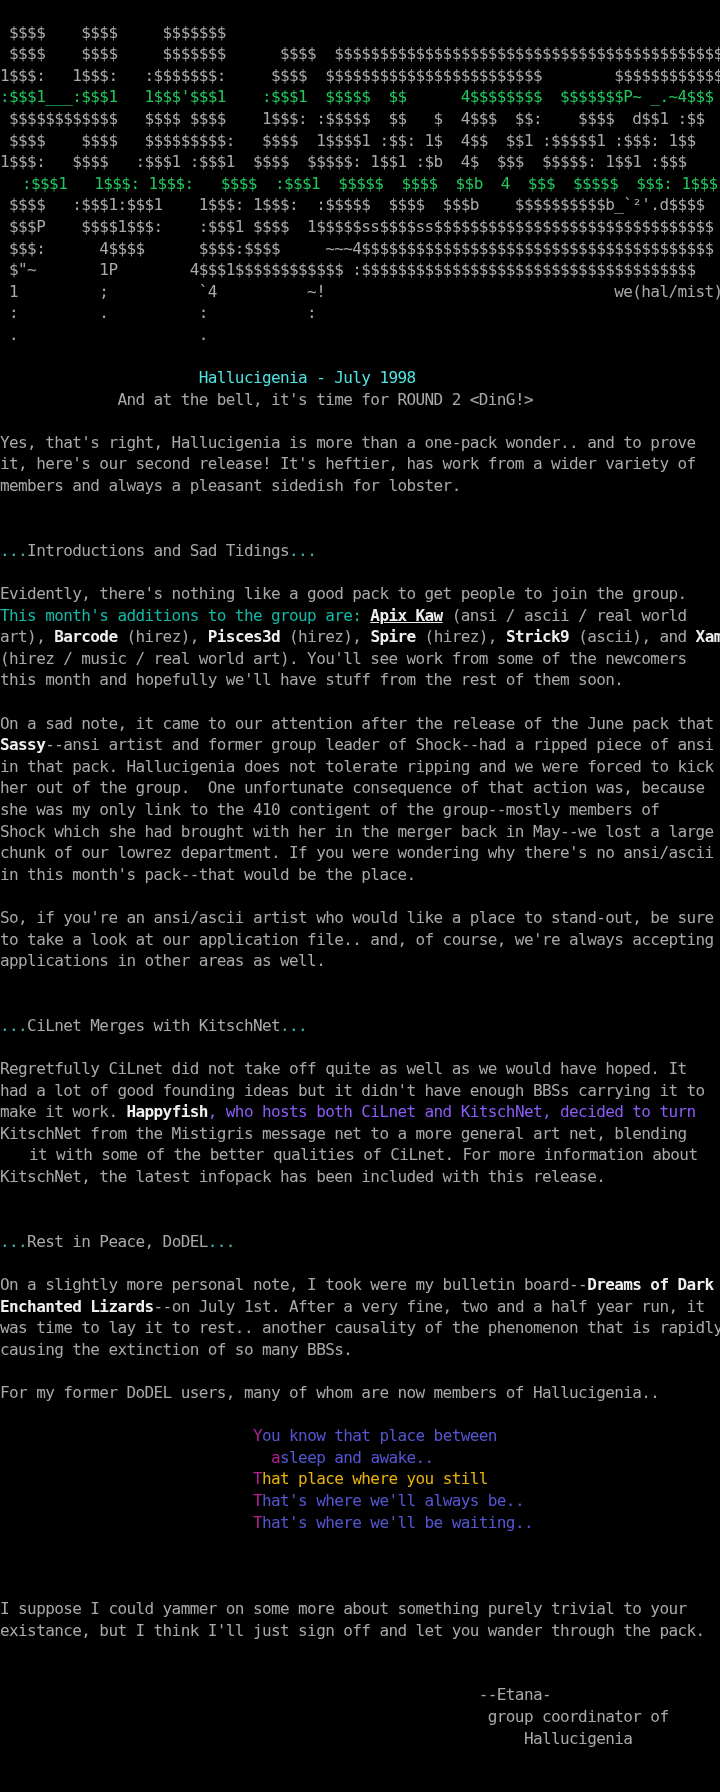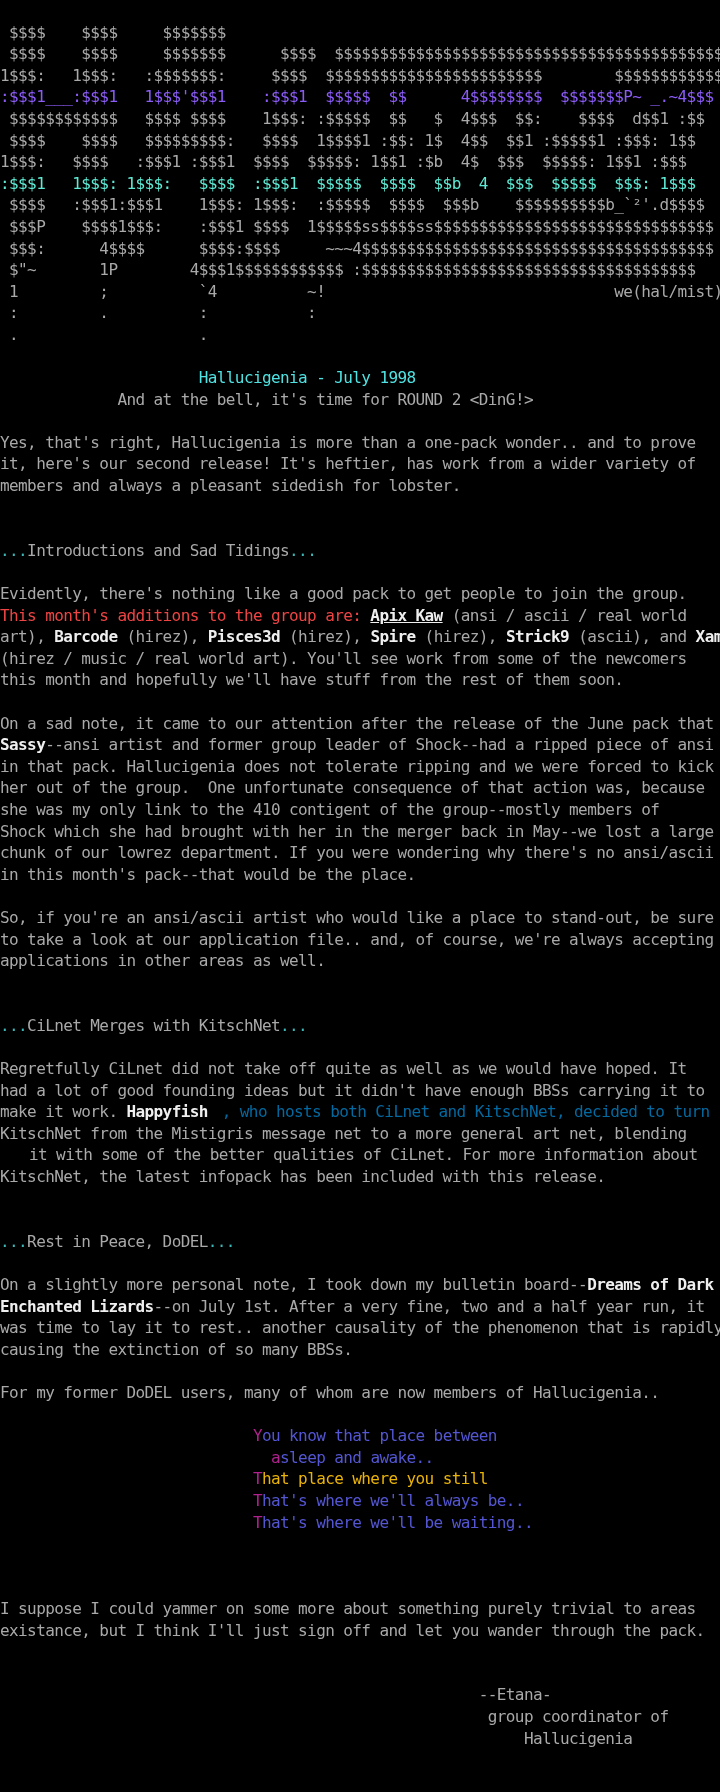--- a/index.html
+++ b/index.html
@@ -23,45 +23,45 @@
   .seg.bold{font-weight:bold;}
 </style>
 </head>
 <body>
 
 <div id="screen" style="background: rgb(0, 0, 0);">
     <div class="line"></div>
     <div class="line"><span class="seg" style="color: rgb(169, 169, 169);"> $$$$    $$$$     $$$$$$$</span></div>
     <div class="line"><span class="seg" style="color: rgb(169, 169, 169);"> $$$$    $$$$     $$$$$$$      $$$$  $$$$$$$$$$$$$$$$$$$$$$$$$$$$$$$$$$$$$$$$$$$</span></div>
     <div class="line"><span class="seg" style="color: rgb(169, 169, 169);">1$$$:   1$$$:   :$$$$$$$:     $$$$  $$$$$$$$$$$$$$$$$$$$$$$$        $$$$$$$$$$$$</span></div>
-    <div class="line"><span class="seg" style="color: #8b5cf6;">:$$$1___:$$$1   1$$$'$$$1    :$$$1  $$$$$  $$      4$$$$$$$$  $$$$$$$P~ _.~4$$$</span></div>
+    <div class="line"><span class="seg" style="color: #22c55e;">:$$$1___:$$$1   1$$$'$$$1    :$$$1  $$$$$  $$      4$$$$$$$$  $$$$$$$P~ _.~4$$$</span></div>
     <div class="line"><span class="seg" style="color: rgb(169, 169, 169);"> $$$$$$$$$$$$   $$$$ $$$$    1$$$: :$$$$$  $$   $  4$$$  $$:    $$$$  d$$1 :$$</span></div>
     <div class="line"><span class="seg" style="color: rgb(169, 169, 169);"> $$$$    $$$$   $$$$$$$$$:   $$$$  1$$$$1 :$$: 1$  4$$  $$1 :$$$$$1 :$$$: 1$$</span></div>
     <div class="line"><span class="seg" style="color: rgb(169, 169, 169);">1$$$:   $$$$   :$$$1 :$$$1  $$$$  $$$$$: 1$$1 :$b  4$  $$$  $$$$$: 1$$1 :$$$</span></div>
-    <div class="line"><span class="seg" style="color: #5eead4;">:$$$1   1$$$: 1$$$:   $$$$  :$$$1  $$$$$  $$$$  $$b  4  $$$  $$$$$  $$$: 1$$$</span></div>
+    <div class="line"><span class="seg" style="color: #22c55e; margin-left: 22px;">:$$$1   1$$$: 1$$$:   $$$$  :$$$1  $$$$$  $$$$  $$b  4  $$$  $$$$$  $$$: 1$$$</span></div>
     <div class="line"><span class="seg" style="color: rgb(169, 169, 169);"> $$$$   :$$$1:$$$1    1$$$: 1$$$:  :$$$$$  $$$$  $$$b    $$$$$$$$$$b_`²'.d$$$$</span></div>
     <div class="line"><span class="seg" style="color: rgb(169, 169, 169);"> $$$P    $$$$1$$$:    :$$$1 $$$$  1$$$$$ss$$$$ss$$$$$$$$$$$$$$$$$$$$$$$$$$$$$$$</span></div>
     <div class="line"><span class="seg" style="color: rgb(169, 169, 169);"> $$$:      4$$$$      $$$$:$$$$     ~~~4$$$$$$$$$$$$$$$$$$$$$$$$$$$$$$$$$$$$$$$</span></div>
     <div class="line"><span class="seg" style="color: rgb(169, 169, 169);"> $"~       1P        4$$$1$$$$$$$$$$$$ :$$$$$$$$$$$$$$$$$$$$$$$$$$$$$$$$$$$$$</span></div>
     <div class="line"><span class="seg" style="color: rgb(169, 169, 169);"> 1         ;          `4          ~!                                we(hal/mist)</span></div>
     <div class="line"><span class="seg" style="color: rgb(169, 169, 169);"> :         .          :           :</span></div>
     <div class="line"><span class="seg" style="color: rgb(169, 169, 169);"> .                    .</span></div>
     <div class="line"></div>
     <div class="line"><span class="seg" style="color: rgb(169, 169, 169);">                      </span><span class="seg" style="color: rgb(80, 226, 226);">Hallucigenia - July 1998</span></div>
     <div class="line"><span class="seg" style="color: rgb(169, 169, 169);">             </span><span class="seg" style="color: rgb(169, 169, 169);">And at the bell, it's time for ROUND 2 &lt;DinG!&gt;</span></div>
     <div class="line"></div>
     <div class="line"><span class="seg" style="color: rgb(169, 169, 169);">Yes, that's right, Hallucigenia is more than a one-pack wonder.. and to prove</span></div>
     <div class="line"><span class="seg" style="color: rgb(169, 169, 169);">it, here's our second release! It's heftier, has work from a wider variety of</span></div>
     <div class="line"><span class="seg" style="color: rgb(169, 169, 169);">members and always a pleasant sidedish for lobster.</span></div>
     <div class="line"></div>
     <div class="line"></div>
     <div class="line"><span class="seg" style="color: rgb(61, 184, 184);">...</span><span class="seg" style="color: rgb(169, 169, 169);">Introductions and Sad Tidings</span><span class="seg" style="color: rgb(61, 184, 184);">...</span></div>
     <div class="line"></div>
     <div class="line"><span class="seg" style="color: rgb(169, 169, 169);">Evidently, there's nothing like a good pack to get people to join the group.</span></div>
-    <div class="line"><span class="seg" style="color: #ef4444; margin-top: 46px;">This month's additions to the group are: </span><span class="seg bold" style="color: rgb(239, 239, 239); text-decoration: underline;">Apix Kaw</span><span class="seg" style="color: rgb(169, 169, 169);"> (ansi / ascii / real world</span></div>
+    <div class="line"><span class="seg" style="color: #14b8a6; margin-top: 46px;">This month's additions to the group are: </span><span class="seg bold" style="color: rgb(239, 239, 239); text-decoration: underline;">Apix Kaw</span><span class="seg" style="color: rgb(169, 169, 169);"> (ansi / ascii / real world</span></div>
     <div class="line"><span class="seg" style="color: rgb(169, 169, 169);">art), </span><span class="seg bold" style="color: rgb(239, 239, 239);">Barcode</span><span class="seg" style="color: rgb(169, 169, 169);"> (hirez), </span><span class="seg bold" style="color: rgb(239, 239, 239);">Pisces3d</span><span class="seg" style="color: rgb(169, 169, 169);"> (hirez), </span><span class="seg bold" style="color: rgb(239, 239, 239);">Spire</span><span class="seg" style="color: rgb(169, 169, 169);"> (hirez), </span><span class="seg bold" style="color: rgb(239, 239, 239);">Strick9</span><span class="seg" style="color: rgb(169, 169, 169);"> (ascii), and </span><span class="seg bold" style="color: rgb(239, 239, 239);">Xam</span></div>
     <div class="line"><span class="seg" style="color: rgb(169, 169, 169);">(hirez / music / real world art). You'll see work from some of the newcomers</span></div>
     <div class="line"><span class="seg" style="color: rgb(169, 169, 169);">this month and hopefully we'll have stuff from the rest of them soon.</span></div>
     <div class="line"></div>
     <div class="line"><span class="seg" style="color: rgb(169, 169, 169);">On a sad note, it came to our attention after the release of the June pack that</span></div>
     <div class="line"><span class="seg bold" style="color: rgb(239, 239, 239);">Sassy</span><span class="seg" style="color: rgb(169, 169, 169); text-align: right;">--ansi artist and former group leader of Shock--had a ripped piece of ansi</span></div>
     <div class="line"><span class="seg" style="color: rgb(169, 169, 169);">in that pack. Hallucigenia does not tolerate ripping and we were forced to kick</span></div>
     <div class="line"><span class="seg" style="color: rgb(169, 169, 169);">her out of the group.  One unfortunate consequence of that action was, because</span></div>
     <div class="line"><span class="seg" style="color: rgb(169, 169, 169);">she was my only link to the 410 contigent of the group--mostly members of</span></div>
     <div class="line"><span class="seg" style="color: rgb(169, 169, 169);">Shock which she had brought with her in the merger back in May--we lost a large</span></div>
@@ -70,43 +70,43 @@
     <div class="line"></div>
     <div class="line"><span class="seg" style="color: rgb(169, 169, 169);">So, if you're an ansi/ascii artist who would like a place to stand-out, be sure</span></div>
     <div class="line"><span class="seg" style="color: rgb(169, 169, 169);">to take a look at our application file.. and, of course, we're always accepting</span></div>
     <div class="line"><span class="seg" style="color: rgb(169, 169, 169);">applications in other areas as well.</span></div>
     <div class="line"></div>
     <div class="line"></div>
     <div class="line"><span class="seg" style="color: rgb(61, 184, 184);">...</span><span class="seg" style="color: rgb(169, 169, 169);">CiLnet Merges with KitschNet</span><span class="seg" style="color: rgb(61, 184, 184);">...</span></div>
     <div class="line"></div>
     <div class="line"><span class="seg" style="color: rgb(169, 169, 169);">Regretfully CiLnet did not take off quite as well as we would have hoped. It</span></div>
     <div class="line"><span class="seg" style="color: rgb(169, 169, 169);">had a lot of good founding ideas but it didn't have enough BBSs carrying it to</span></div>
-    <div class="line"><span class="seg" style="color: rgb(169, 169, 169);">make it work. </span><span class="seg bold" style="color: rgb(239, 239, 239);">Happyfish</span><span class="seg" style="color: #0369a1; padding-left: 14px;">, who hosts both CiLnet and KitschNet, decided to turn</span></div>
+    <div class="line"><span class="seg" style="color: rgb(169, 169, 169);">make it work. </span><span class="seg bold" style="color: rgb(239, 239, 239);">Happyfish</span><span class="seg" style="color: #8b5cf6;">, who hosts both CiLnet and KitschNet, decided to turn</span></div>
     <div class="line"><span class="seg" style="color: rgb(169, 169, 169);">KitschNet from the Mistigris message net to a more general art net, blending</span></div>
     <div class="line"><span class="seg" style="color: rgb(169, 169, 169); padding-left: 29px;">it with some of the better qualities of CiLnet. For more information about</span></div>
     <div class="line"><span class="seg" style="color: rgb(169, 169, 169);">KitschNet, the latest infopack has been included with this release.</span></div>
     <div class="line"></div>
     <div class="line"></div>
     <div class="line"><span class="seg" style="color: rgb(61, 184, 184);">...</span><span class="seg" style="color: rgb(169, 169, 169);">Rest in Peace, DoDEL</span><span class="seg" style="color: rgb(61, 184, 184);">...</span></div>
     <div class="line"></div>
-    <div class="line"><span class="seg" style="color: rgb(169, 169, 169);">On a slightly more personal note, I took down my bulletin board--</span><span class="seg bold" style="color: rgb(239, 239, 239);">Dreams of Dark</span></div>
+    <div class="line"><span class="seg" style="color: rgb(169, 169, 169);">On a slightly more personal note, I took were my bulletin board--</span><span class="seg bold" style="color: rgb(239, 239, 239);">Dreams of Dark</span></div>
     <div class="line"><span class="seg bold" style="color: rgb(239, 239, 239);">Enchanted Lizards</span><span class="seg" style="color: rgb(169, 169, 169);">--on July 1st. After a very fine, two and a half year run, it</span></div>
     <div class="line"><span class="seg" style="color: rgb(169, 169, 169);">was time to lay it to rest.. another causality of the phenomenon that is rapidly</span></div>
     <div class="line"><span class="seg" style="color: rgb(169, 169, 169);">causing the extinction of so many BBSs.</span></div>
     <div class="line"></div>
     <div class="line"><span class="seg" style="color: rgb(169, 169, 169);">For my former DoDEL users, many of whom are now members of Hallucigenia..</span></div>
     <div class="line"></div>
     <div class="line"><span class="seg" style="color: rgb(169, 169, 169);">                            </span><span class="seg" style="color: rgb(176, 33, 143);">Y</span><span class="seg" style="color: rgb(84, 86, 211);">ou know that place between</span></div>
     <div class="line"><span class="seg" style="color: rgb(169, 169, 169);">                              </span><span class="seg" style="color: rgb(176, 33, 143);">a</span><span class="seg" style="color: rgb(84, 86, 211);">sleep and awake..</span></div>
     <div class="line"><span class="seg" style="color: rgb(169, 169, 169);">                            </span><span class="seg" style="color: rgb(176, 33, 143);">T</span><span class="seg" style="color: #eab308;">hat place where you still</span></div>
     <div class="line"><span class="seg" style="color: rgb(169, 169, 169);">                            </span><span class="seg" style="color: rgb(176, 33, 143);">T</span><span class="seg" style="color: rgb(84, 86, 211);">hat's where we'll always be..</span></div>
     <div class="line"><span class="seg" style="color: rgb(169, 169, 169);">                            </span><span class="seg" style="color: rgb(176, 33, 143);">T</span><span class="seg" style="color: rgb(84, 86, 211);">hat's where we'll be waiting..</span></div>
     <div class="line"></div>
     <div class="line"></div>
     <div class="line"></div>
-    <div class="line"><span class="seg" style="color: rgb(169, 169, 169);">I suppose I could yammer on some more about something purely trivial to areas</span></div>
+    <div class="line"><span class="seg" style="color: rgb(169, 169, 169);">I suppose I could yammer on some more about something purely trivial to your</span></div>
     <div class="line"><span class="seg" style="color: rgb(169, 169, 169);">existance, but I think I'll just sign off and let you wander through the pack.</span></div>
     <div class="line"></div>
     <div class="line"></div>
     <div class="line"><span class="seg" style="color: rgb(169, 169, 169);">                                                     --Etana-</span></div>
     <div class="line"><span class="seg" style="color: rgb(169, 169, 169);">                                                      group coordinator of</span></div>
     <div class="line"><span class="seg" style="color: rgb(169, 169, 169);">                                                          Hallucigenia</span></div>
   </div>
 
 </body></html>

